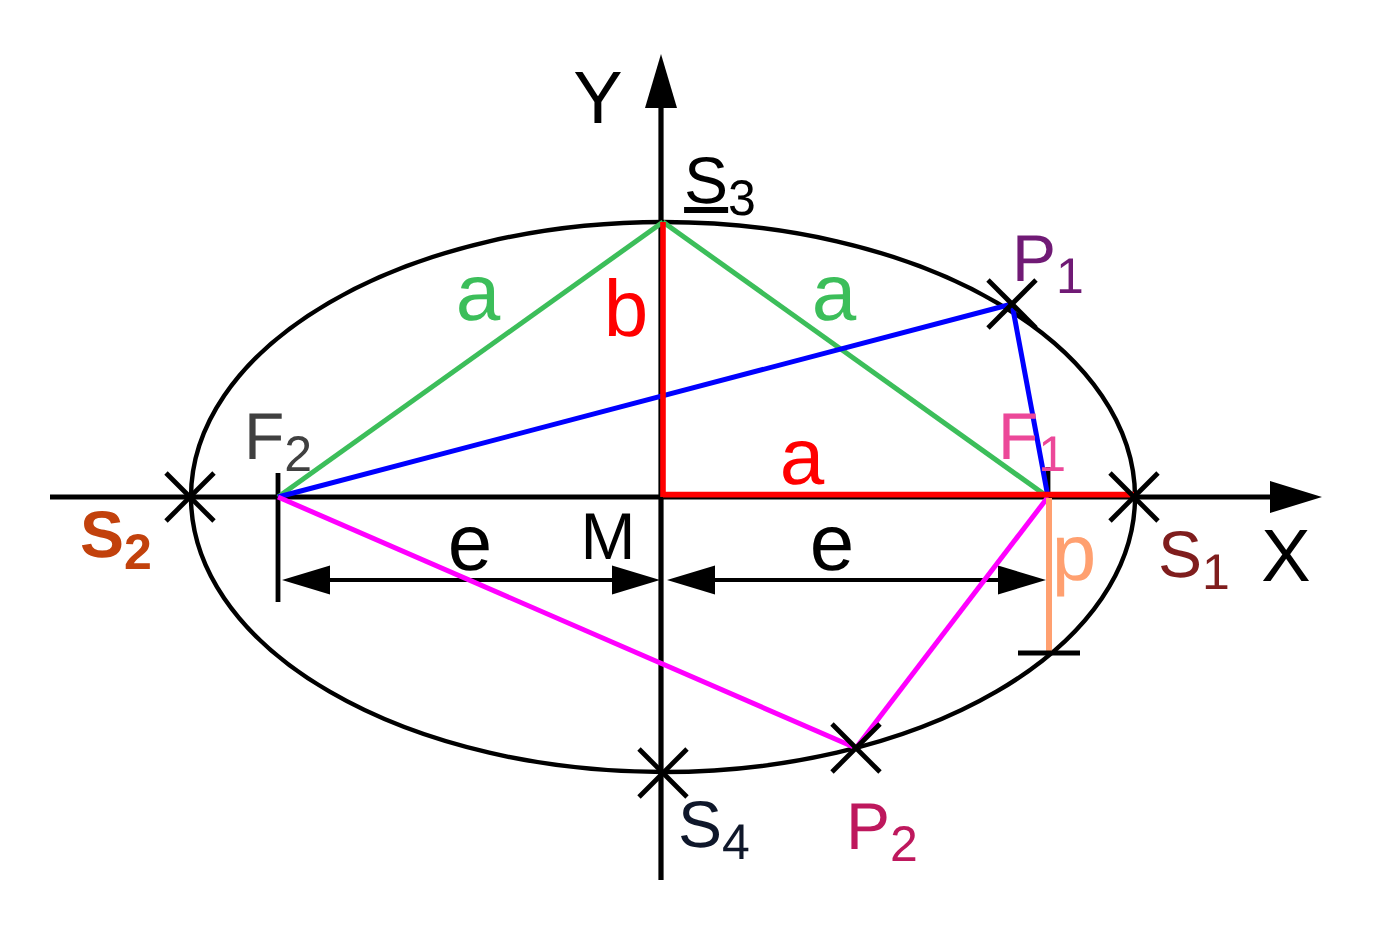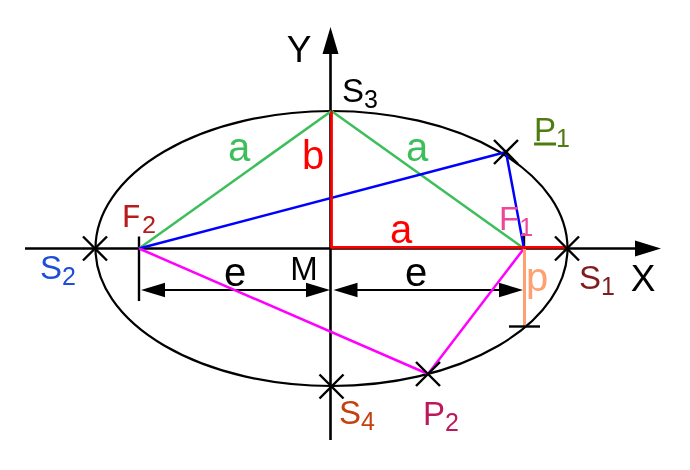--- a/index.html
+++ b/index.html
@@ -63,26 +63,26 @@
       <line x1="494" y1="164" x2="518" y2="140"></line>
       <line x1="416" y1="362" x2="440" y2="386"></line>
       <line x1="416" y1="386" x2="440" y2="362"></line>
     </g>
   </svg>
 
   <div class="lbl ax" style="left:299px; top:49px;">Y</div>
   <div class="lbl ax" style="left:643px; top:278px;">X</div>
 
   <div class="lbl pt" style="left: 597px; top: 277px; color: #7f1d1d;"><span>S</span><span class="sub">1</span></div>
-  <div class="lbl pt" style="left: 58px; top: 267px; color: #1d4ed8;"><span>S</span><span class="sub">2</span></div>
-  <div class="lbl pt" style="left: 360px; top: 90px; color: rgb(0, 0, 0);"><span>S</span><span class="sub">3</span></div>
-  <div class="lbl pt" style="left: 357px; top: 412px; color: #c2410c;"><span>S</span><span class="sub">4</span></div>
+  <div class="lbl pt" style="left: 58px; top: 267px; color: #c2410c; font-weight: bold;"><span>S</span><span class="sub">2</span></div>
+  <div class="lbl pt" style="left: 360px; top: 90px; color: rgb(0, 0, 0); text-decoration: underline;"><span>S</span><span class="sub">3</span></div>
+  <div class="lbl pt" style="left: 357px; top: 412px; color: #0f172a;"><span>S</span><span class="sub">4</span></div>
   <div class="lbl pt" style="left: 516px; top: 218px; color: #ec4899;"><span>F</span><span class="sub">1</span></div>
-  <div class="lbl pt" style="left: 139px; top: 218px; color: #b91c1c; font-family: Liberation Mono, monospace;"><span>F</span><span class="sub">2</span></div>
-  <div class="lbl pt" style="left: 552px; top: 129px; color: #4d7c0f; text-decoration: underline;"><span>P</span><span class="sub">1</span></div>
+  <div class="lbl pt" style="left: 139px; top: 218px; color: #404040;"><span>F</span><span class="sub">2</span></div>
+  <div class="lbl pt" style="left: 524px; top: 129px; color: #701a75;"><span>P</span><span class="sub">1</span></div>
   <div class="lbl pt" style="left: 441px; top: 413px; color: #be185d;"><span>P</span><span class="sub">2</span></div>
   <div class="lbl pt" style="left: 304px; top: 268px; color: rgb(0, 0, 0);"><span>M</span><span class="sub"></span></div>
 
   <div class="lbl low" style="left: 239px; top: 147px; color: rgb(60, 190, 90);">a</div>
   <div class="lbl low" style="left: 417px; top: 147px; color: rgb(60, 190, 90);">a</div>
   <div class="lbl low" style="left: 313px; top: 155px; color: rgb(255, 0, 0);">b</div>
   <div class="lbl low" style="left: 401px; top: 229px; color: rgb(255, 0, 0);">a</div>
   <div class="lbl low" style="left: 235px; top: 272px; color: rgb(0, 0, 0);">e</div>
   <div class="lbl low" style="left: 416px; top: 272px; color: rgb(0, 0, 0);">e</div>
   <div class="lbl low" style="left: 537px; top: 277px; color: rgb(255, 160, 112);">p</div>

